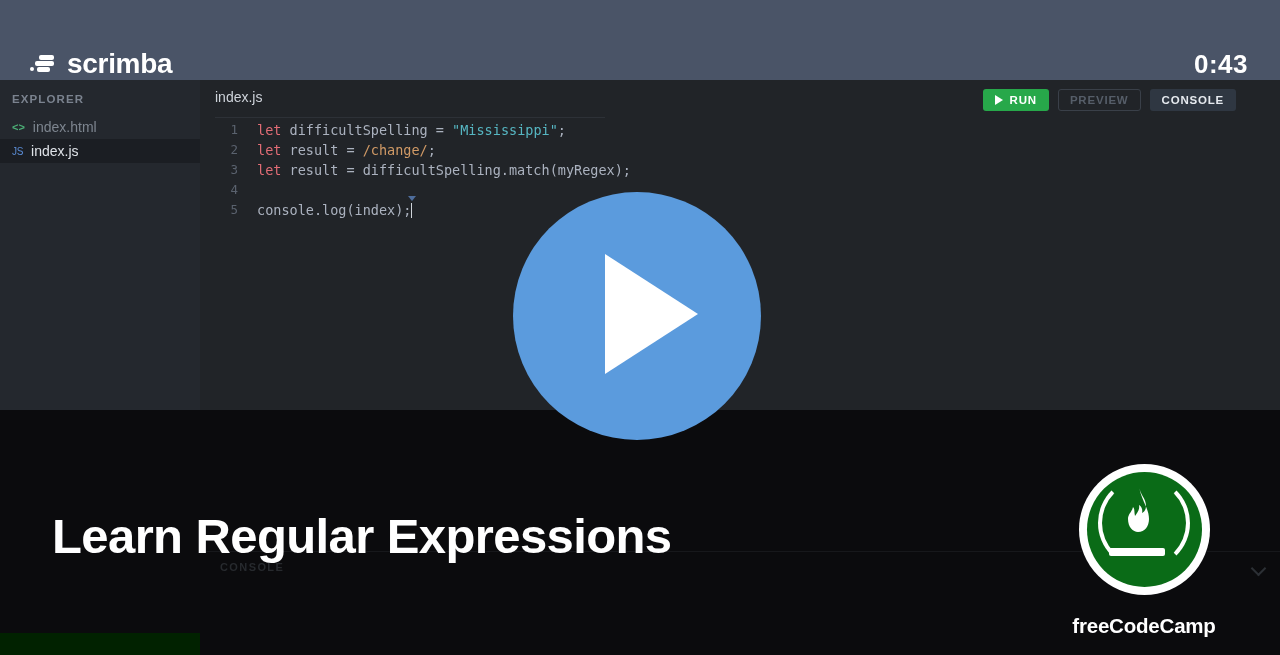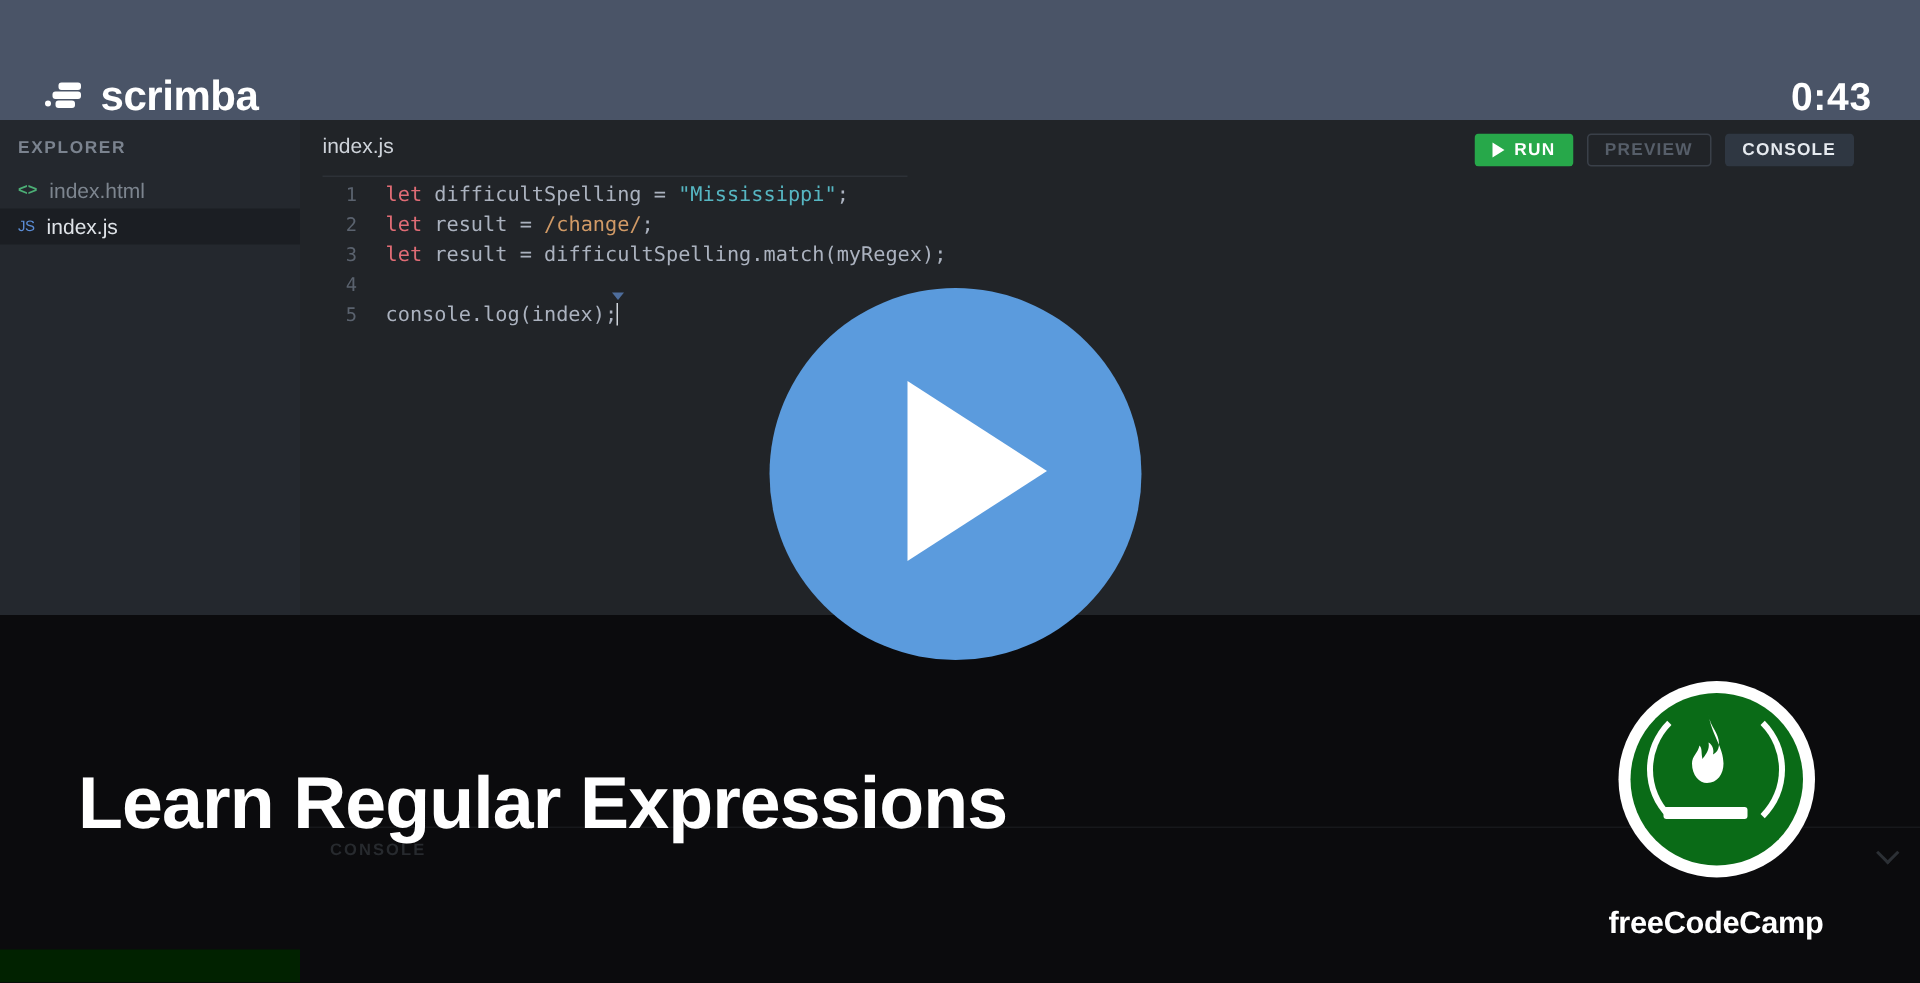--- a/index.html
+++ b/index.html
@@ -134,21 +134,21 @@
   }
 
   
   .big-title {
     position:absolute; left:52px; top:508px;
     color:#ffffff; font-size:49px; font-weight:700; letter-spacing:-0.6px;
     white-space:nowrap;
   }
 
   
-  .fcc { position:absolute; left:1059px; top:454px; width:170px; }
+  .fcc { position:absolute; left:1059px; top:464px; width:170px; }
   .fcc-logo {
     width:131px; height:131px; border-radius:50%;
     background:#ffffff; margin:0 auto; position:relative;
   }
   .fcc-inner {
     position:absolute; left:8px; top:8px; width:115px; height:115px;
     border-radius:50%; background:#0a6b17;
   }
   .fcc-arc {
     position:absolute; width:92px; height:92px; left:19px; top:13px;

